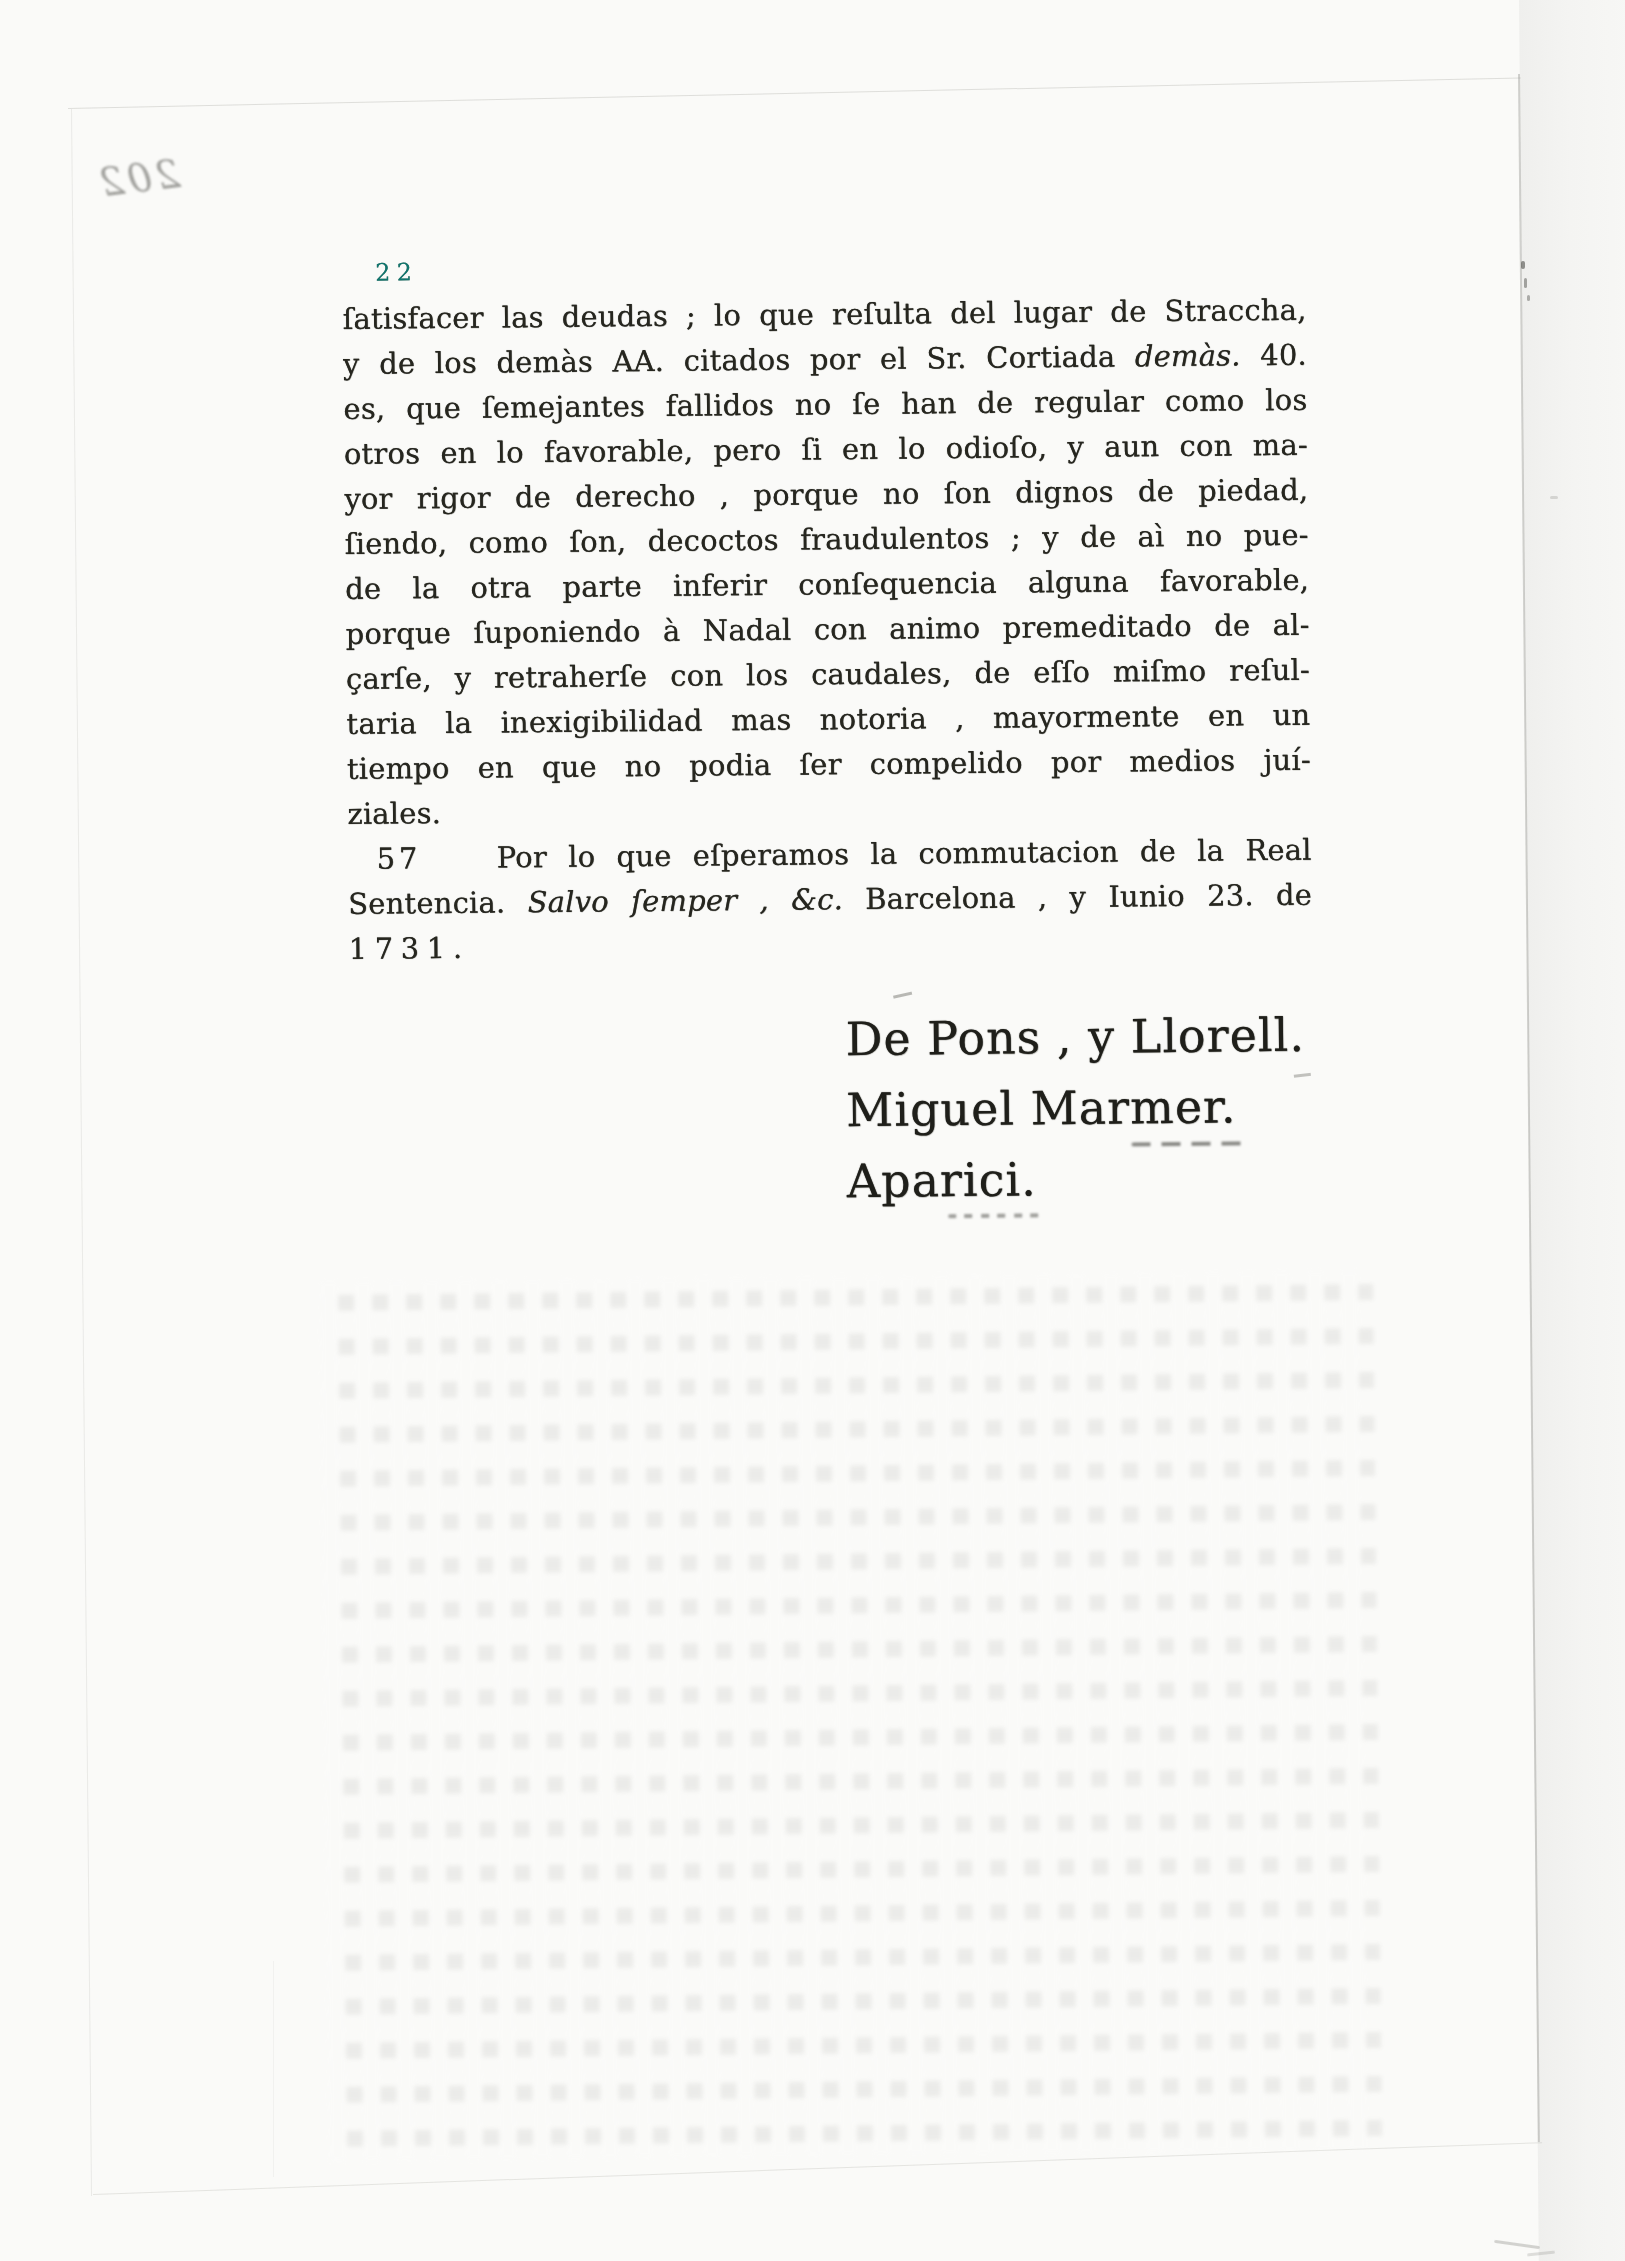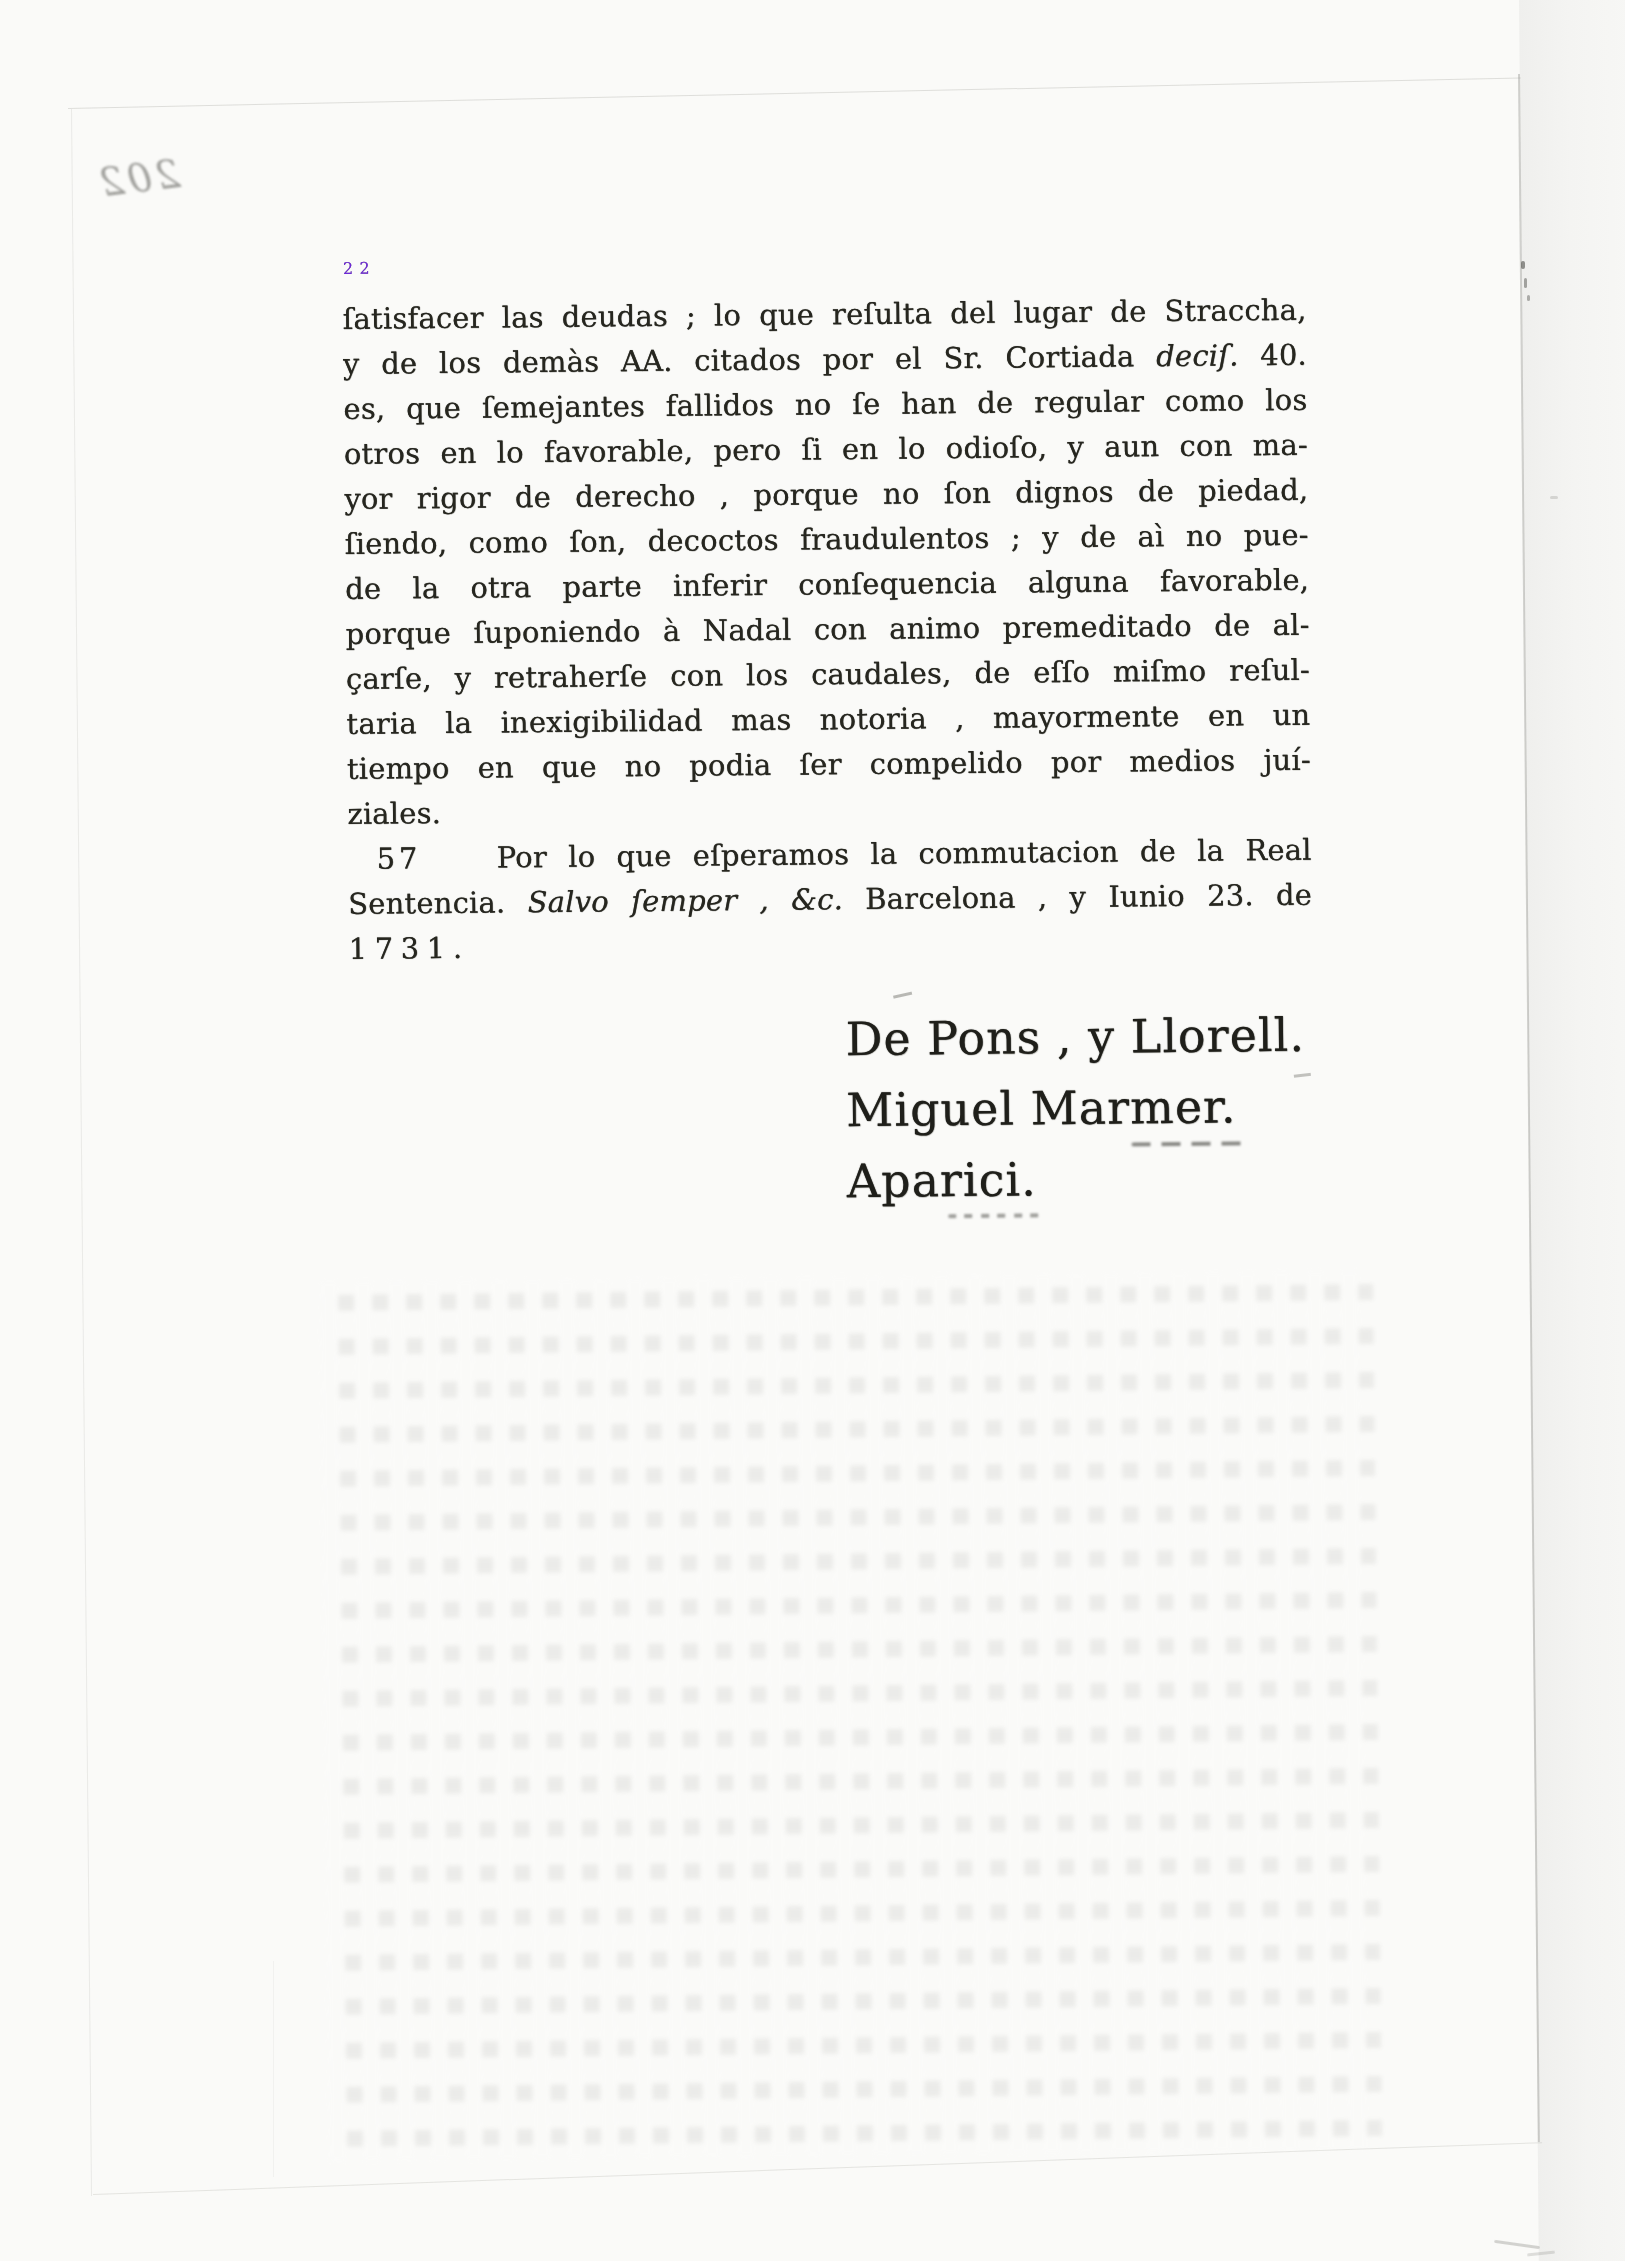--- a/index.html
+++ b/index.html
@@ -68,24 +68,24 @@
   .print {
     position: absolute;
     left: 342px; top: 261px;
     width: 964px;
     transform: rotate(-0.55deg);
     transform-origin: 0 0;
     color: #26261f;
   }
   .pagenum {
     position: absolute;
-    left: 1px; top: -2.5px;
-    font-size: 16px;
+    left: 33px; top: -2.5px;
+    font-size: 24px;
     letter-spacing: 6.3px;
-    color: #6d28d9;
+    color: #0f766e;
     text-shadow: 0 0 0.6px rgba(40,40,32,0.55);
   }
   .bodytext {
     position: absolute;
     left: 0; top: 36px;
     width: 964px;
     font-size: 29px;
     line-height: 45px;
     letter-spacing: 0.2px;
     word-spacing: 0.18em;
@@ -177,21 +177,21 @@
   <div class="crease-vert"></div>
 
   <div class="handwritten">202</div>
 
   <div class="print">
 
     <div class="pagenum">22</div>
 
     <div class="bodytext">
       <div class="tl just">ſatisfacer las deudas ; lo que reſulta del lugar de Straccha,</div>
-      <div class="tl just"><span>y de los demàs AA. citados por el Sr. Cortiada </span><span class="it">deciſ.</span><span> 40.</span></div>
+      <div class="tl just"><span>y de los demàs AA. citados por el Sr. Cortiada </span><span class="it">demàs.</span><span> 40.</span></div>
       <div class="tl just">es, que ſemejantes fallidos no ſe han de regular como los</div>
       <div class="tl just">otros en lo favorable, pero ſi en lo odioſo, y aun con ma-</div>
       <div class="tl just">yor rigor de derecho , porque no ſon dignos de piedad,</div>
       <div class="tl just">ſiendo, como ſon, decoctos fraudulentos ; y de aì no pue-</div>
       <div class="tl just">de la otra parte inferir conſequencia alguna favorable,</div>
       <div class="tl just">porque ſuponiendo à Nadal con animo premeditado de al-</div>
       <div class="tl just">çarſe, y retraherſe con los caudales, de eſſo miſmo reſul-</div>
       <div class="tl just">taria la inexigibilidad mas notoria , mayormente en un</div>
       <div class="tl just">tiempo en que no podia ſer compelido por medios juí-</div>
       <div class="tl">ziales.</div>

